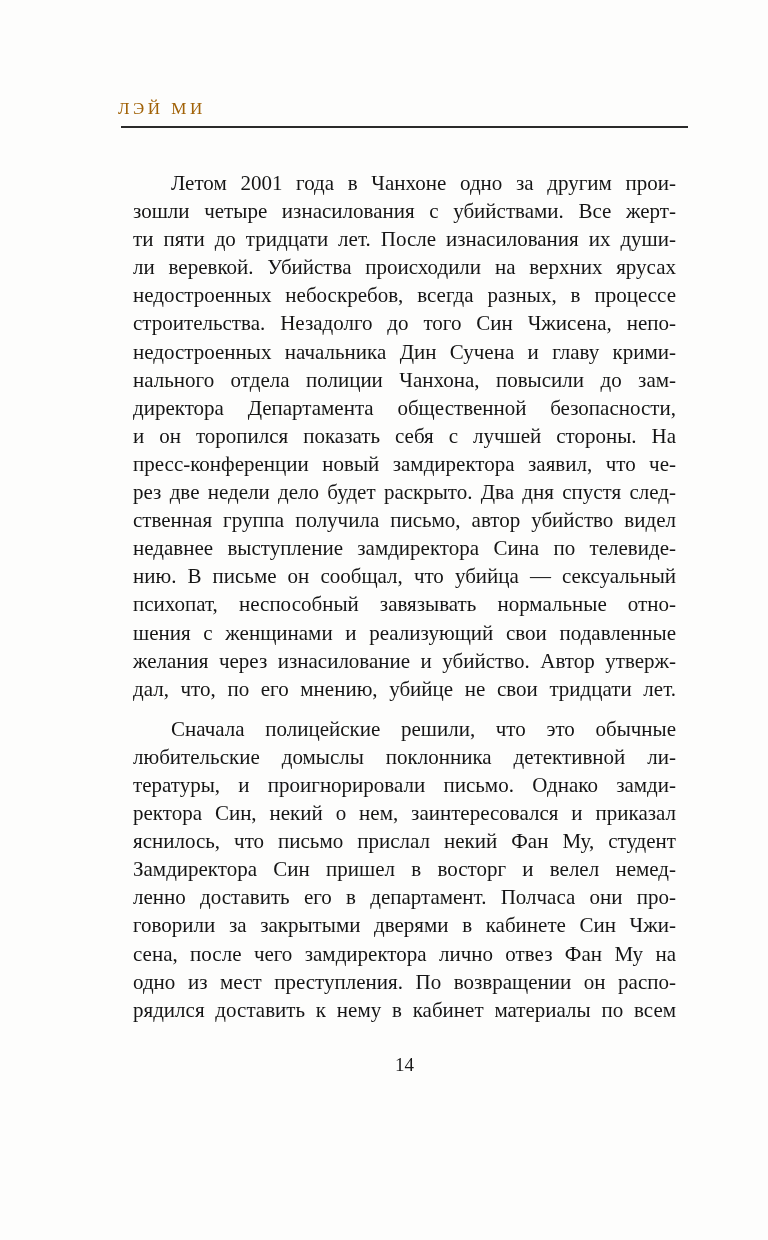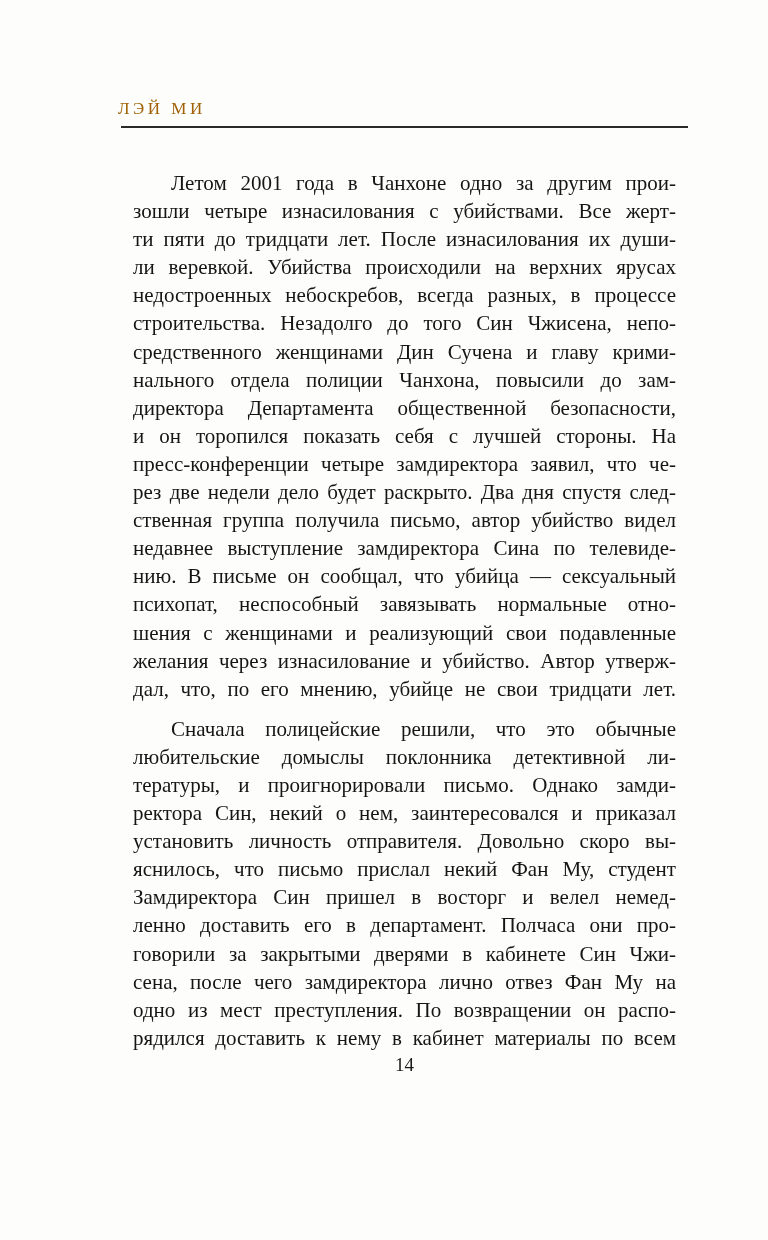--- a/index.html
+++ b/index.html
@@ -71,40 +71,39 @@
   <div class="running-head">ЛЭЙ МИ</div>
   <div class="head-rule"></div>
   <div class="body-text">
       <div class="paragraph">
         <div class="line first-line">Летом 2001 года в Чанхоне одно за другим прои-</div>
         <div class="line">зошли четыре изнасилования с убийствами. Все жерт-</div>
         <div class="line">ти пяти до тридцати лет. После изнасилования их души-</div>
         <div class="line">ли веревкой. Убийства происходили на верхних ярусах</div>
         <div class="line">недостроенных небоскребов, всегда разных, в процессе</div>
         <div class="line">строительства. Незадолго до того Син Чжисена, непо-</div>
-        <div class="line">средственного женщинами Дин Сучена и главу крими-</div>
+        <div class="line">недостроенных начальника Дин Сучена и главу крими-</div>
         <div class="line">нального отдела полиции Чанхона, повысили до зам-</div>
         <div class="line">директора Департамента общественной безопасности,</div>
         <div class="line">и он торопился показать себя с лучшей стороны. На</div>
-        <div class="line">пресс-конференции четыре замдиректора заявил, что че-</div>
+        <div class="line">пресс-конференции новый замдиректора заявил, что че-</div>
         <div class="line">рез две недели дело будет раскрыто. Два дня спустя след-</div>
         <div class="line">ственная группа получила письмо, автор убийство видел</div>
         <div class="line">недавнее выступление замдиректора Сина по телевиде-</div>
         <div class="line">нию. В письме он сообщал, что убийца — сексуальный</div>
         <div class="line">психопат, неспособный завязывать нормальные отно-</div>
         <div class="line">шения с женщинами и реализующий свои подавленные</div>
         <div class="line">желания через изнасилование и убийство. Автор утверж-</div>
         <div class="line">дал, что, по его мнению, убийце не свои тридцати лет.</div>
       </div>
       <div class="paragraph">
         <div class="line first-line">Сначала полицейские решили, что это обычные</div>
         <div class="line">любительские домыслы поклонника детективной ли-</div>
         <div class="line">тературы, и проигнорировали письмо. Однако замди-</div>
         <div class="line">ректора Син, некий о нем, заинтересовался и приказал</div>
-        <div class="line">установить личность отправителя. Довольно скоро вы-</div>
         <div class="line">яснилось, что письмо прислал некий Фан Му, студент</div>
         <div class="line">Замдиректора Син пришел в восторг и велел немед-</div>
         <div class="line">ленно доставить его в департамент. Полчаса они про-</div>
         <div class="line">говорили за закрытыми дверями в кабинете Син Чжи-</div>
         <div class="line">сена, после чего замдиректора лично отвез Фан Му на</div>
         <div class="line">одно из мест преступления. По возвращении он распо-</div>
         <div class="line">рядился доставить к нему в кабинет материалы по всем</div>
       </div>
     </div>
   <div class="page-number">14</div>

